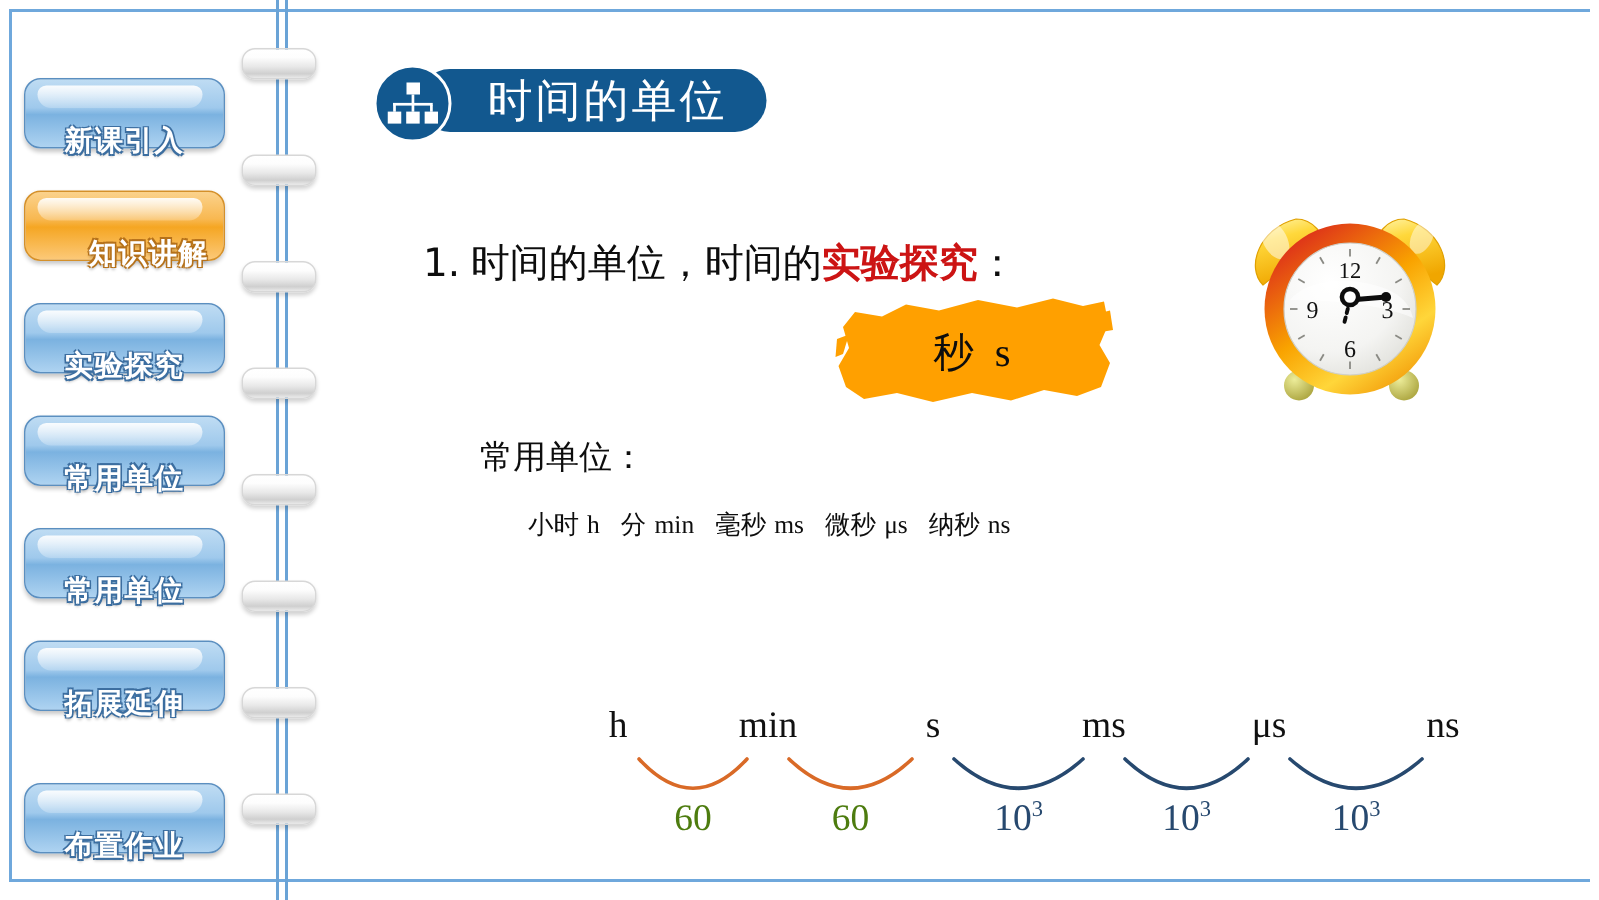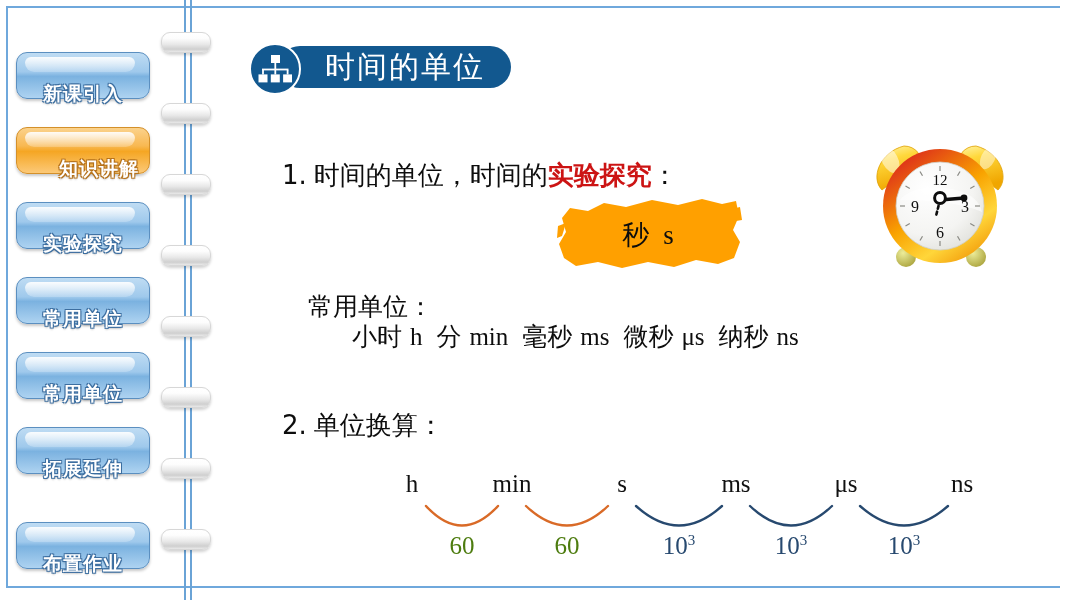--- a/index.html
+++ b/index.html
@@ -152,22 +152,22 @@
   
   .txt {
     position: absolute;
     font-family: "DejaVu Sans", "Liberation Sans", sans-serif;
     color: #0d0d0d;
     white-space: nowrap;
   }
   #line1 { left: 282px; top: 158px; font-size: 26px; }
   #line1 .red { color: #cc1414; font-weight: bold; }
 
-  #common-label { left: 308px; top: 290px; font-size: 25px; }
-  #common-units { left: 352px; top: 320px; font-size: 25px; }
+  #common-label { left: 320px; top: 290px; font-size: 22px; }
+  #common-units { left: 352px; top: 338px; font-size: 17px; }
   #common-units .gap { display: inline-block; width: 14px; }
 
   #line2 { left: 282px; top: 408px; font-size: 26px; }
 
   
   #brush {
     position: absolute;
     left: 556px;
     top: 196px;
     width: 186px;
@@ -183,21 +183,21 @@
     justify-content: center;
     font-family: "DejaVu Sans", "Liberation Sans", sans-serif;
     font-size: 27px;
     color: #0d0d0d;
     letter-spacing: 2px;
     z-index: 2;
   }
   #brush-text .u { font-family: "Liberation Serif", "DejaVu Serif", serif; margin-left: 12px; }
 
   
-  #clock { position: absolute; left: 860px; top: 128px; }
+  #clock { position: absolute; left: 820px; top: 128px; }
 
   
   #chain { position: absolute; left: 390px; top: 470px; width: 610px; height: 95px; }
   .chain-unit {
     position: absolute;
     top: 0;
     font-family: "Liberation Serif", "DejaVu Serif", serif;
     font-size: 25px;
     color: #111111;
     transform: translateX(-50%);
@@ -361,23 +361,20 @@
       <line x1="80" y1="72" x2="104" y2="70" stroke="#0d0d0d" stroke-width="3.4" stroke-linecap="round"></line>
       <circle cx="104" cy="70" r="3.4" fill="#0d0d0d"></circle>
       <line x1="80" y1="72" x2="76" y2="88" stroke="#0d0d0d" stroke-width="2.6" stroke-linecap="round" stroke-dasharray="3 3"></line>
       <circle cx="80" cy="70" r="5.4" fill="#ffffff" stroke="#0d0d0d" stroke-width="3"></circle>
     </svg>
   </div>
 
   <div class="txt" id="common-label">常用单位：</div>
   <div class="txt" id="common-units"><span>小时</span><span>&nbsp;</span><span style="font-family: &quot;Liberation Serif&quot;, &quot;DejaVu Serif&quot;, serif;">h</span><span class="gap"></span><span>分</span><span>&nbsp;</span><span style="font-family: &quot;Liberation Serif&quot;, &quot;DejaVu Serif&quot;, serif;">min</span><span class="gap"></span><span>毫秒</span><span>&nbsp;</span><span style="font-family: &quot;Liberation Serif&quot;, &quot;DejaVu Serif&quot;, serif;">ms</span><span class="gap"></span><span>微秒</span><span>&nbsp;</span><span style="font-family: &quot;Liberation Serif&quot;, &quot;DejaVu Serif&quot;, serif;">μs</span><span class="gap"></span><span>纳秒</span><span>&nbsp;</span><span style="font-family: &quot;Liberation Serif&quot;, &quot;DejaVu Serif&quot;, serif;">ns</span></div>
 
-  <div class="txt" id="line2">
-    <span>2.</span><span style="display:inline-block;width:7px"></span><span>单位换算：</span>
-  </div>
 
   <div id="chain">
     <svg id="chain-arcs" width="610" height="95" viewBox="0 0 610 95">
         <path d="M36,36 Q72,75 108,36" fill="none" stroke="#d96a27" stroke-width="2.4" stroke-linecap="round"></path>
         <path d="M136,36 Q177,75 218,36" fill="none" stroke="#d96a27" stroke-width="2.4" stroke-linecap="round"></path>
         <path d="M246,36 Q289,75 332,36" fill="none" stroke="#27496f" stroke-width="2.4" stroke-linecap="round"></path>
         <path d="M360,36 Q401,75 442,36" fill="none" stroke="#27496f" stroke-width="2.4" stroke-linecap="round"></path>
         <path d="M470,36 Q514,75 558,36" fill="none" stroke="#27496f" stroke-width="2.4" stroke-linecap="round"></path>
       </svg>
   <div class="chain-unit" style="left: 22px;">h</div><div class="chain-unit" style="left: 122px;">min</div><div class="chain-unit" style="left: 232px;">s</div><div class="chain-unit" style="left: 346px;">ms</div><div class="chain-unit" style="left: 456px;">μs</div><div class="chain-unit" style="left: 572px;">ns</div><div class="chain-factor orange" style="left: 72px;"><span>60</span></div><div class="chain-factor orange" style="left: 177px;"><span>60</span></div><div class="chain-factor blue" style="left: 289px;"><span>10</span><sup>3</sup></div><div class="chain-factor blue" style="left: 401px;"><span>10</span><sup>3</sup></div><div class="chain-factor blue" style="left: 514px;"><span>10</span><sup>3</sup></div></div>

